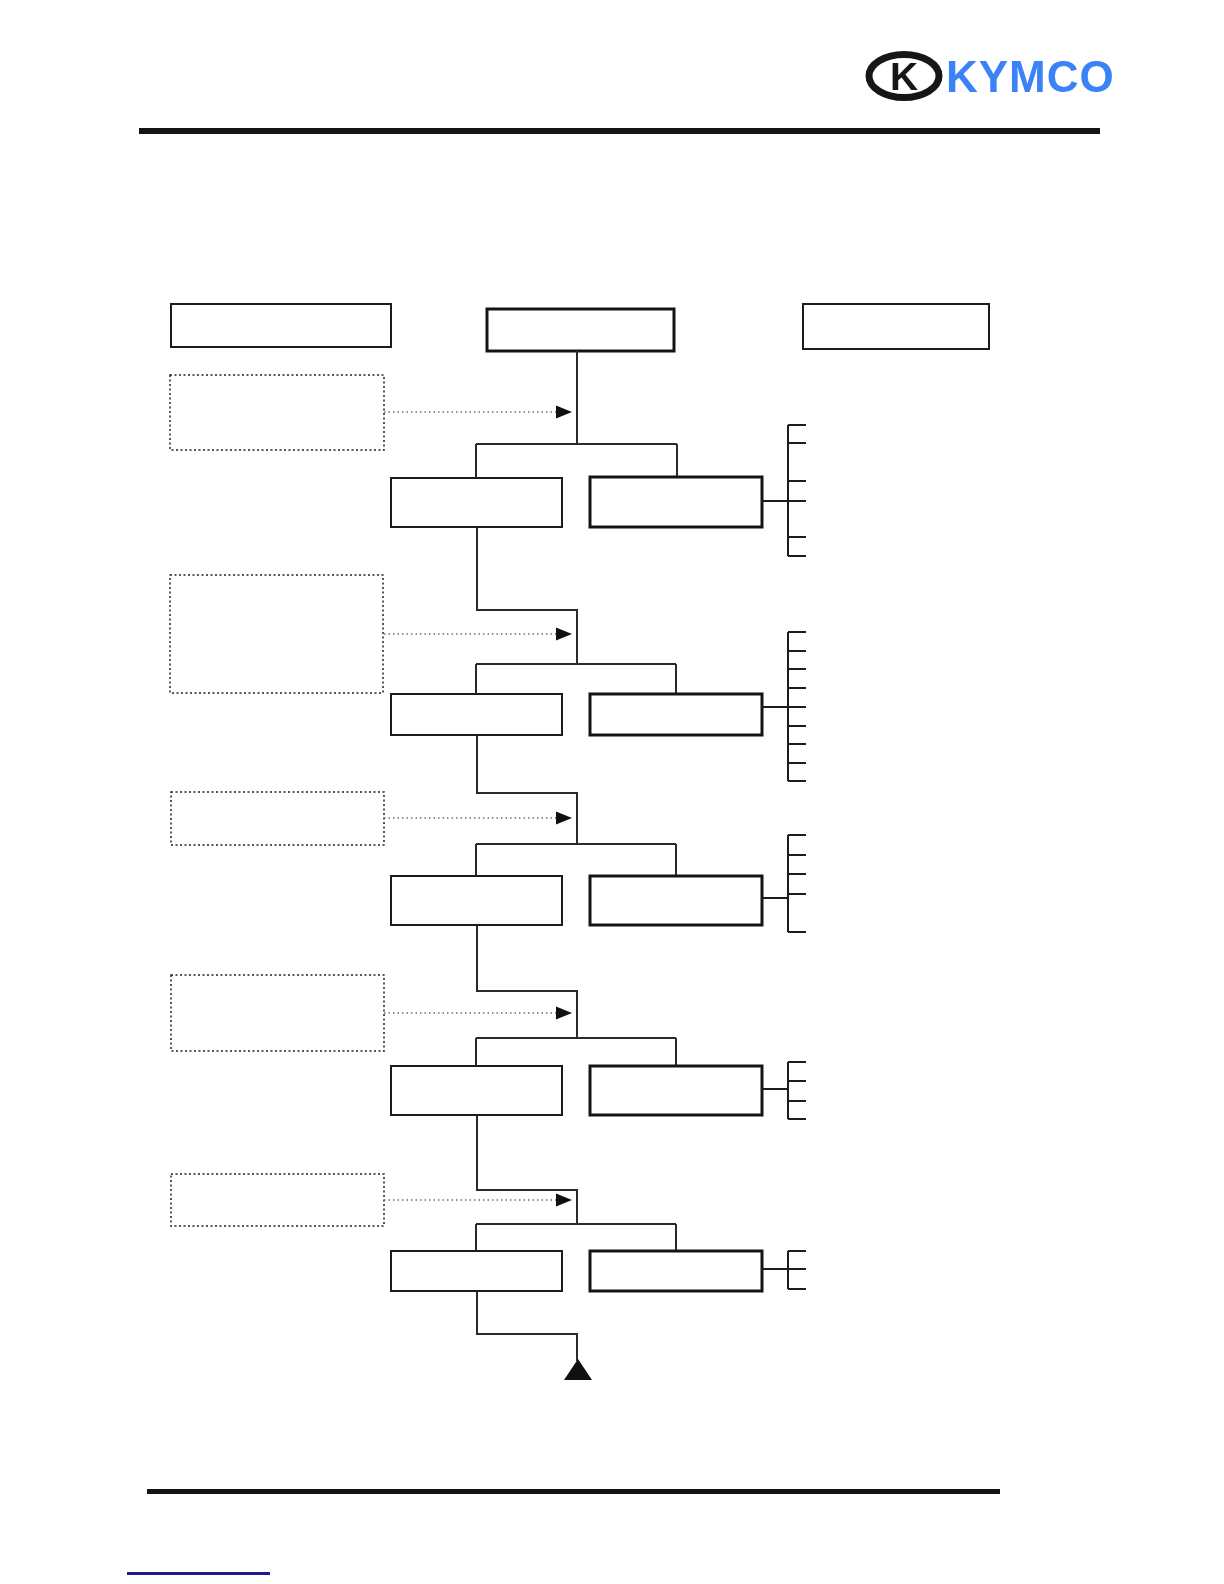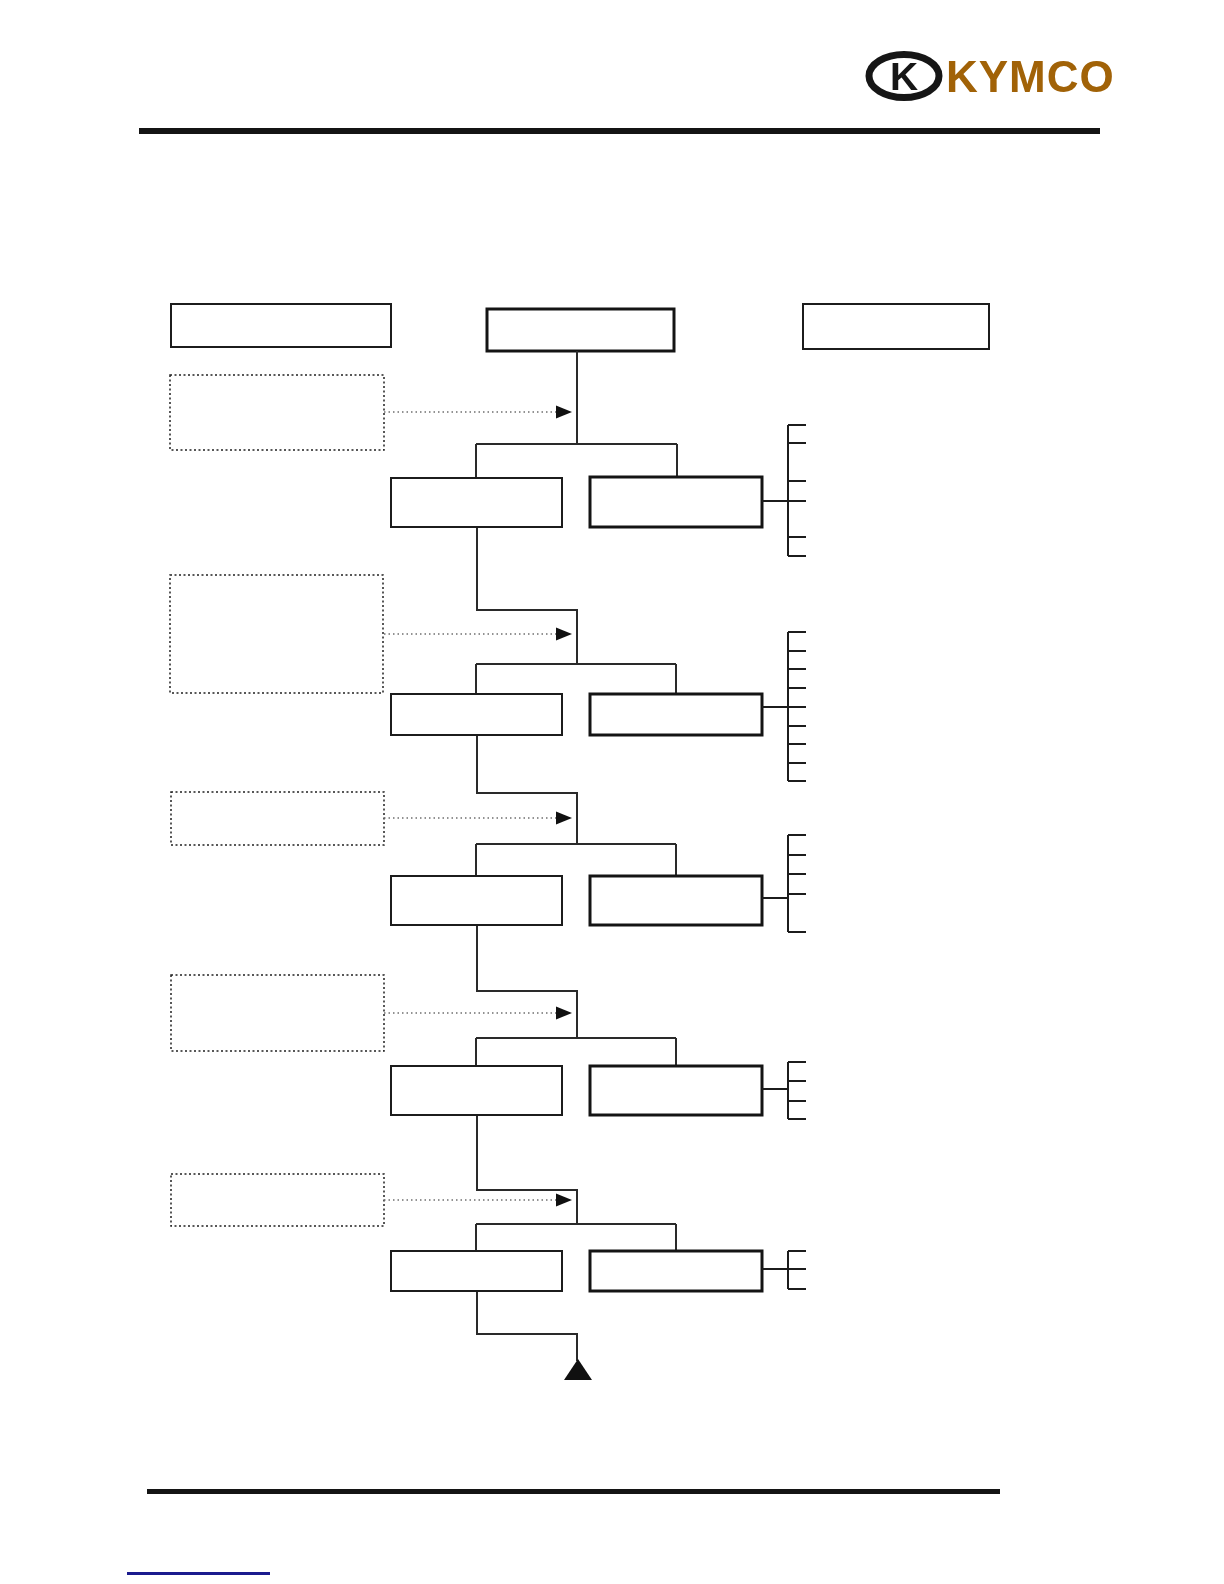--- a/index.html
+++ b/index.html
@@ -2,21 +2,21 @@
 <html><head>
 <meta charset="utf-8">
 <style>
   html,body{margin:0;padding:0;background:#ffffff;}
   .page{
     position:relative;width:1224px;height:1584px;background:#ffffff;
     overflow:hidden;font-family:"Liberation Sans",sans-serif;
   }
   .brand{
     position:absolute;left:946px;top:55px;font-size:44px;line-height:1;
-    font-weight:700;color:#a16207;letter-spacing:1px;white-space:nowrap;
+    font-weight:700;color:#3b82f6;letter-spacing:1px;white-space:nowrap;
   }
   .logo-svg{position:absolute;left:858px;top:46px;}
   .rule{position:absolute;background:#141414;}
   .header-rule{left:139px;top:128px;width:961px;height:6px;}
   .footer-rule{left:147px;top:1489px;width:853px;height:5px;}
   .footer-link{position:absolute;left:127px;top:1572px;width:143px;height:3px;background:#1b1b8e;cursor:pointer;}
   svg.flow{position:absolute;left:0;top:0;}
   .box{fill:#ffffff;stroke:#1c1c1c;stroke-width:2;}
   .box-thick{fill:#ffffff;stroke:#141414;stroke-width:3;}
   .dotted-box{fill:#ffffff;stroke:#202020;stroke-width:1.5;stroke-dasharray:2 2.5;}

